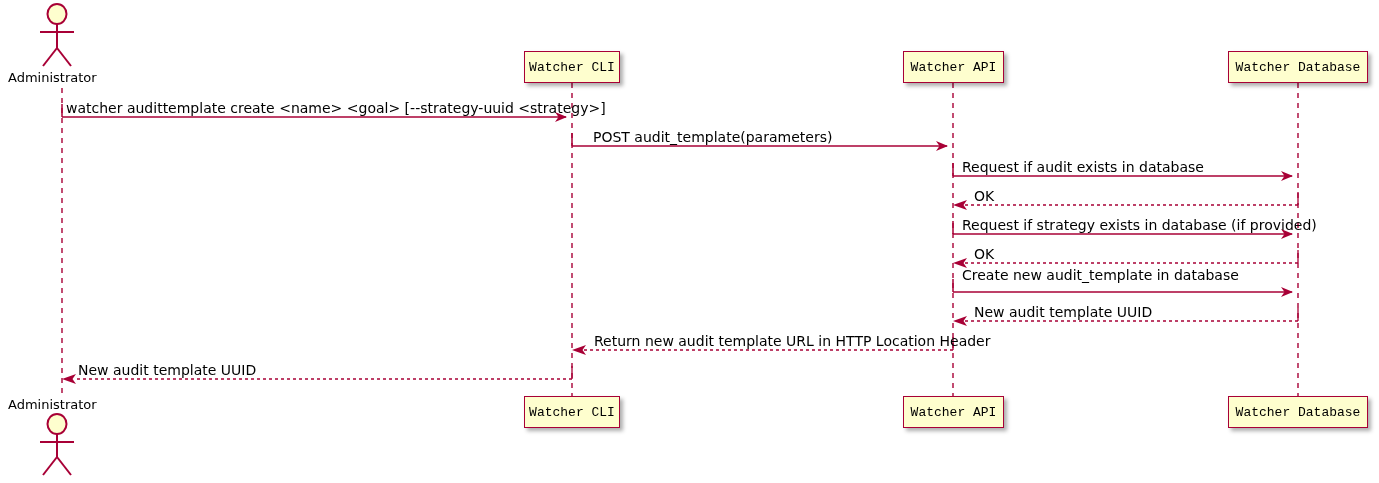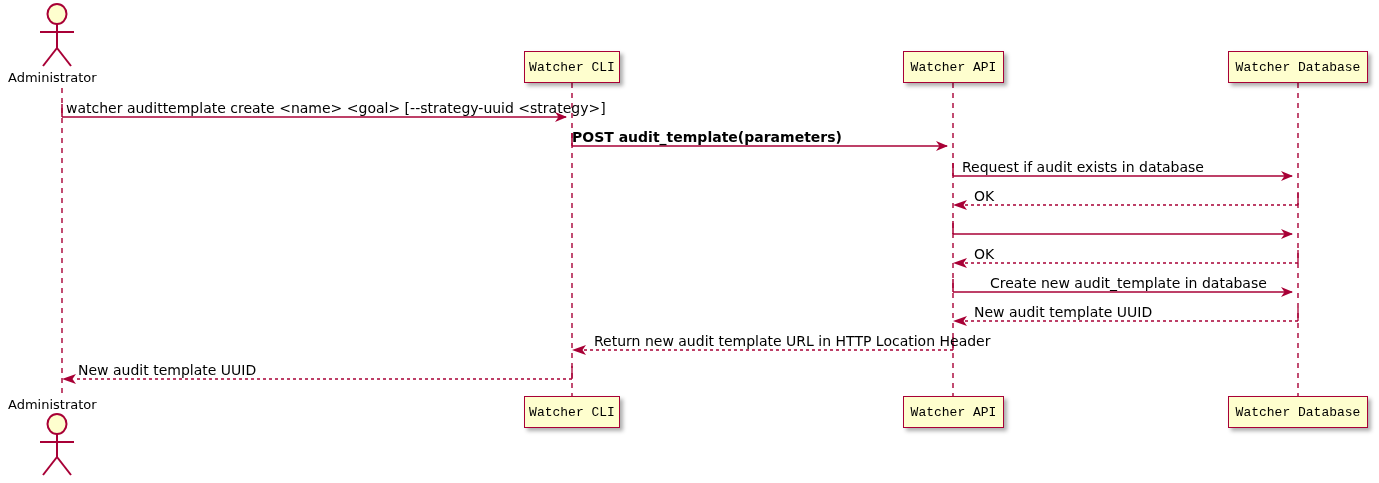--- a/index.html
+++ b/index.html
@@ -157,30 +157,31 @@
   <div class="participant-box" style="left:903px; top:396px; width:101px; height:32px;">
     <span class="participant-label">Watcher API</span>
   </div>
 
   <div class="participant-box" style="left:1228px; top:396px; width:140px; height:32px;">
     <span class="participant-label">Watcher Database</span>
   </div>
 
   <div class="msg-label" style="left:66px; top:101px;">watcher audittemplate create &lt;name&gt; &lt;goal&gt; [--strategy-uuid &lt;strategy&gt;]</div>
 
-  <div class="msg-label" style="left:572px; top:130px;font-weight:bold;">POST audit_template(parameters)</div>
+  <div class="msg-label" style="left:593px; top:130px;">POST audit_template(parameters)</div>
 
   <div class="msg-label" style="left:962px; top:160px;">Request if audit exists in database</div>
 
   <div class="msg-label" style="left:974px; top:189px;">OK</div>
 
+  <div class="msg-label" style="left:962px; top:218px;">Request if strategy exists in database (if provided)</div>
 
   <div class="msg-label" style="left:974px; top:247px;">OK</div>
 
-  <div class="msg-label" style="left:962px; top:276px;margin-left:28px;">Create new audit_template in database</div>
+  <div class="msg-label" style="left:962px; top:268px;">Create new audit_template in database</div>
 
   <div class="msg-label" style="left:974px; top:305px;">New audit template UUID</div>
 
   <div class="msg-label" style="left:594px; top:334px;text-align:center;">Return new audit template URL in HTTP Location Header</div>
 
   <div class="msg-label" style="left:78px; top:363px;">New audit template UUID</div>
 
 </div>
 
 </body></html>

